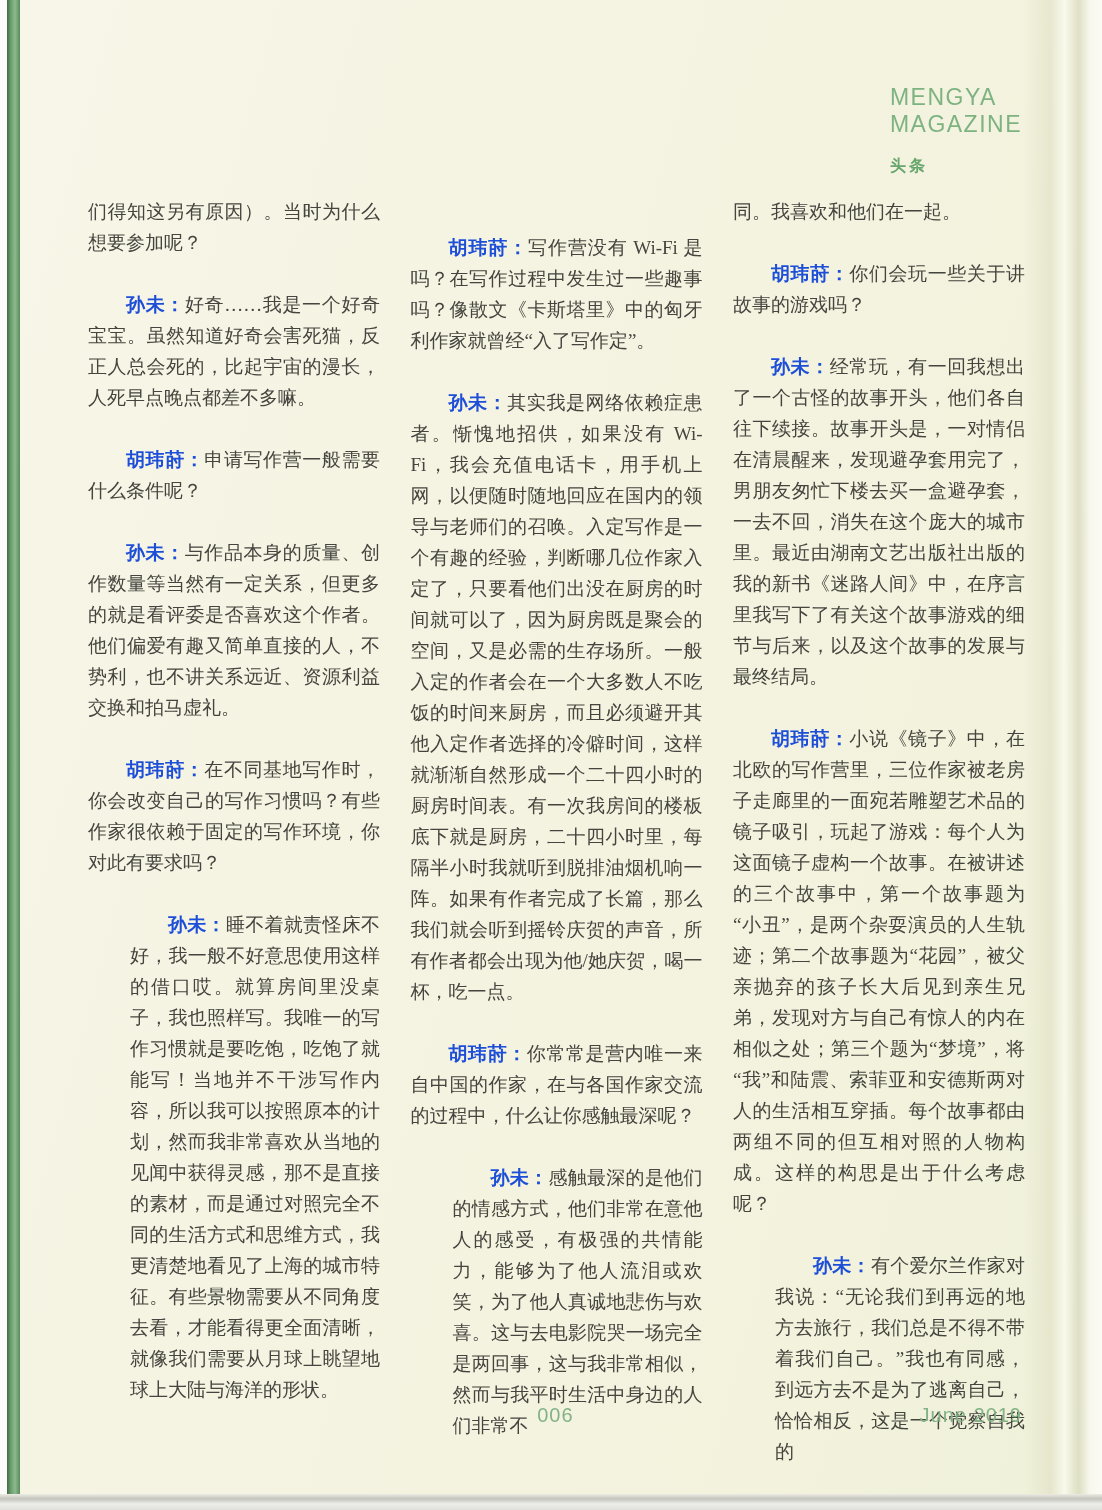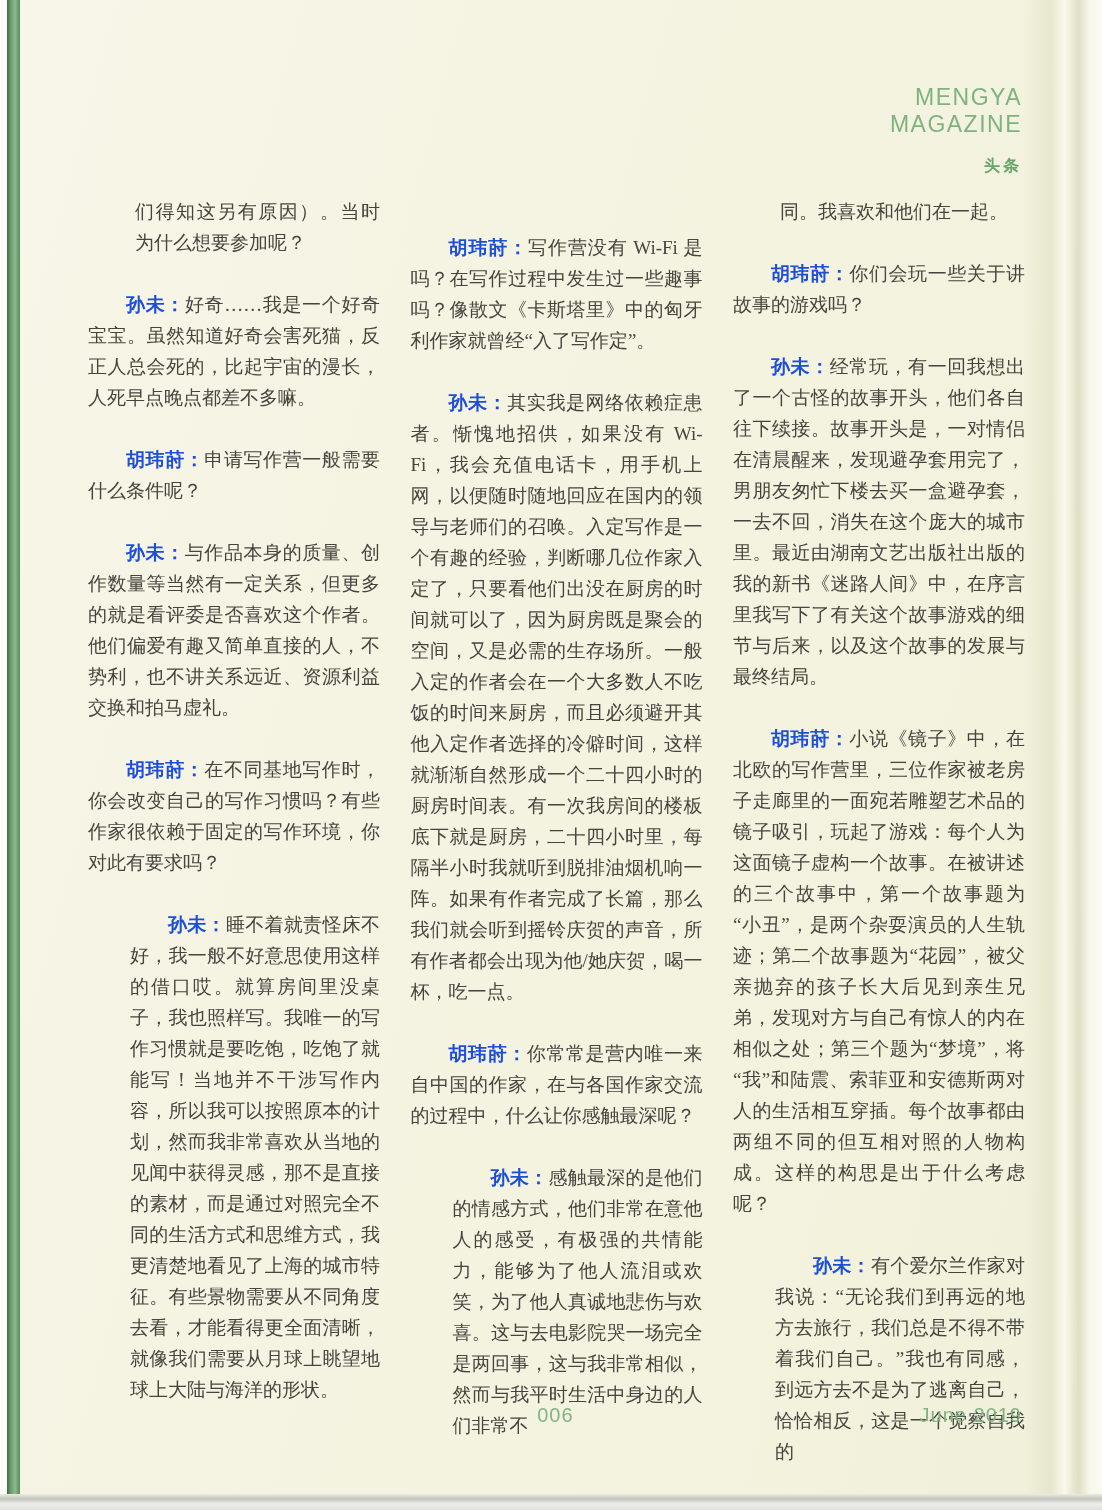--- a/index.html
+++ b/index.html
@@ -21,40 +21,40 @@
       rgba(185,185,145,0.20) 34%,
       rgba(255,255,248,0.55) 52%,
       rgba(175,175,135,0.28) 70%,
       #f7f7ec 84%, #fbfbf5 100%);
   }
   .bottom-edge {
     position:absolute; bottom:0; left:0; width:100%; height:16px;
     background:linear-gradient(to bottom,#ecece4 0%,#c4c4be 30%,#ededea 62%,#dfdfdb 100%);
   }
 
-  .header { position:absolute; top:84px; right:80px; text-align:right; }
+  .header { position:absolute; top:84px; right:80px; text-align:left; }
   .mag-name {
     font-family:"Liberation Sans","DejaVu Sans",sans-serif;
     font-size:23px; line-height:27px; letter-spacing:1.5px;
     color:#7eb381; font-weight:500;
   }
   .section-label {
     margin-top:18px; font-size:16px; font-weight:bold; letter-spacing:3px;
     color:#69a66e; font-family:"Liberation Sans","DejaVu Sans",sans-serif;
   }
 
   .columns {
     position:absolute; left:88px; top:196px; width:937px;
     display:flex; justify-content:space-between;
   }
   .col { width:292px; font-size:19px; line-height:31px; color:#45443e; }
   .col.offset { padding-top:36px; }
   .para { margin:0 0 31px 0; text-align:justify; text-indent:2em; }
   .para:last-child { margin-bottom:0;margin-left:42px; }
-  .para.cont { text-indent:0;margin-left:47px; }
+  .para.cont { text-indent:0; }
   .speaker {
     font-weight:bold; color:#1d4ed8;
     font-family:"Liberation Sans","DejaVu Sans",sans-serif;
   }
 
   .footer {
     position:absolute; top:1404px; left:8px; width:100%; height:30px;
     font-family:"Liberation Sans","DejaVu Sans",sans-serif;
     font-size:20px; color:#82b285;
   }

